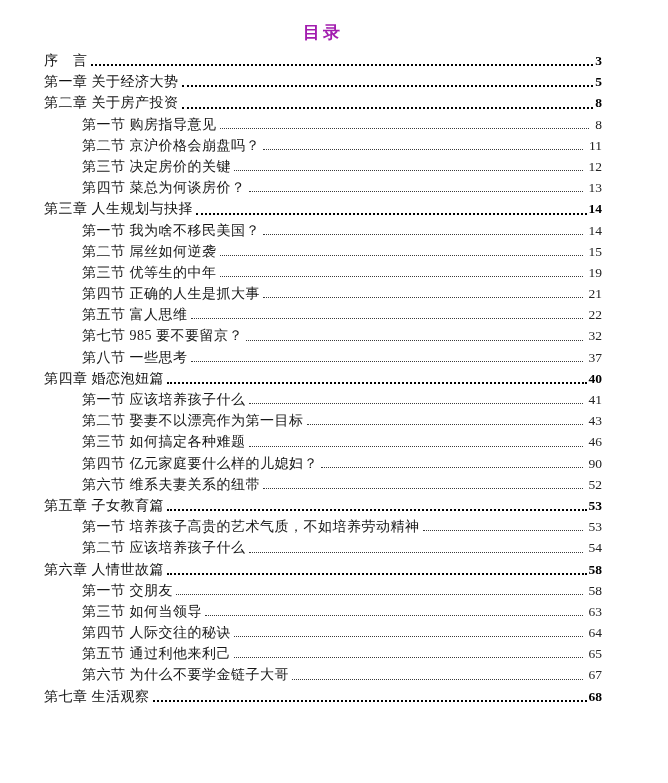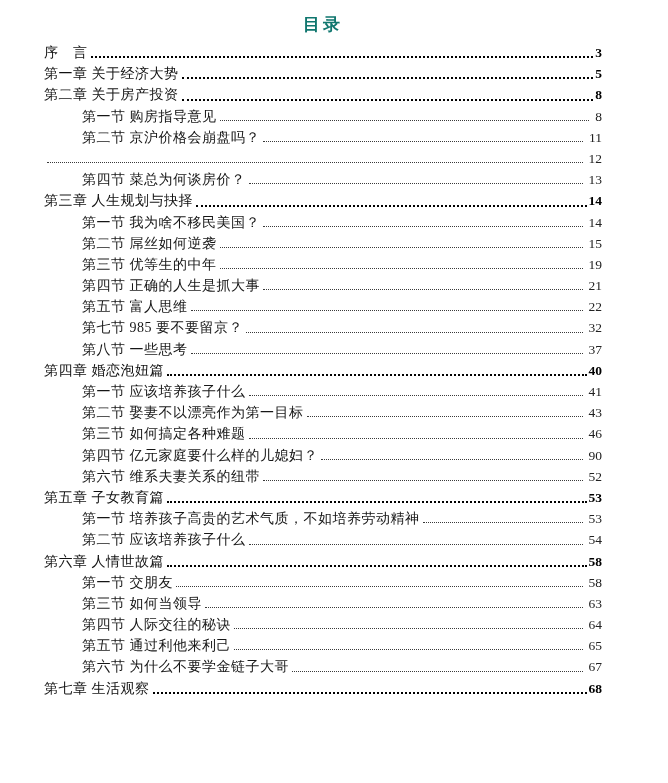--- a/index.html
+++ b/index.html
@@ -15,26 +15,26 @@
     color: #161616;
   }
   .page {
     box-sizing: border-box;
     width: 668px;
     height: 783px;
     padding: 6px 0 0 0;
   }
   .title {
     width: 558px;
-    margin: 8px 0 0 44px;
+    margin: 16px 0 0 44px;
     text-align: center;
     font-size: 17px;
     font-weight: bold;
     letter-spacing: 3px;
-    color: #0f766e;
+    color: #a21caf;
     line-height: 22px;
   }
   .toc {
     width: 558px;
     margin: 6px 0 16px 44px;
   }
   .row {
     display: flex;
     align-items: baseline;
     height: 21.2px;
@@ -109,20 +109,21 @@
     <span class="page-num">8</span>
   </div>
 
   <div class="row section">
     <span class="label">第二节 京沪价格会崩盘吗？</span>
     <span class="dots"></span>
     <span class="page-num">11</span>
   </div>
 
   <div class="row section">
+    <span class="label">第三节 决定房价的关键</span>
     <span class="dots"></span>
     <span class="page-num">12</span>
   </div>
 
   <div class="row section">
     <span class="label">第四节 菜总为何谈房价？</span>
     <span class="dots"></span>
     <span class="page-num">13</span>
   </div>
 

